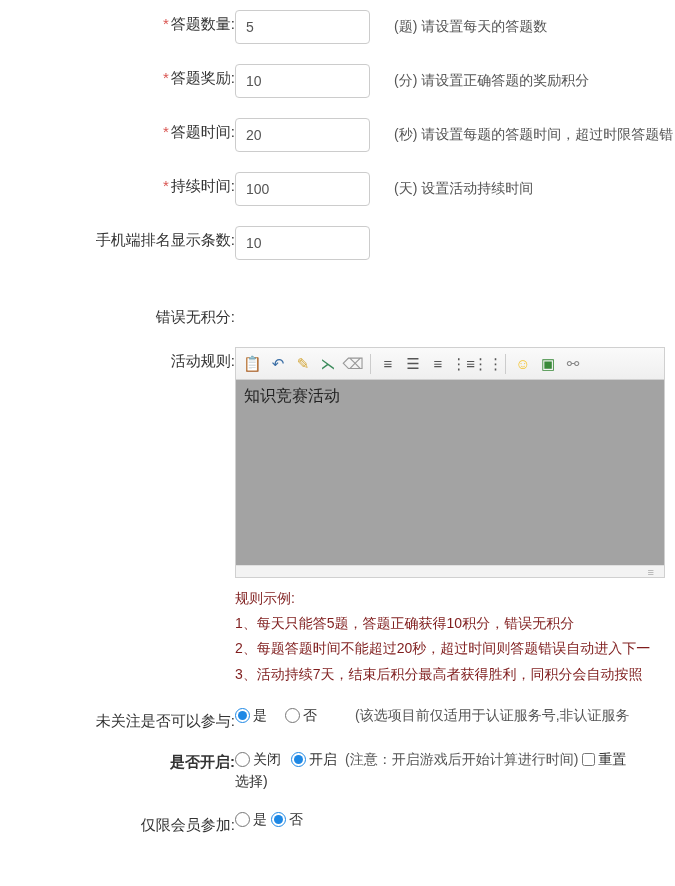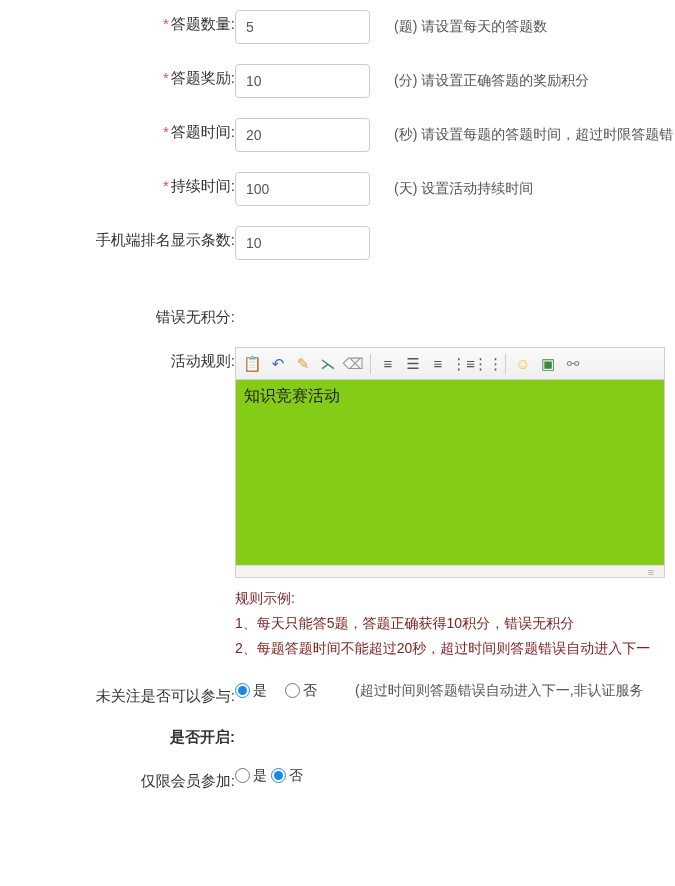--- a/index.html
+++ b/index.html
@@ -12,21 +12,21 @@
 .text-input { width: 135px; height: 34px; border: 1px solid #ccc; border-radius: 4px; padding: 0 10px; font-size: 14px; color: #555; outline: none; }
 .hint { margin-left: 24px; font-size: 14px; color: #555; }
 .textarea-input { width: 430px; height: 80px; border: 1px solid #ccc; border-radius: 4px; padding: 8px 10px; font-size: 14px; color: #555; resize: vertical; outline: none; font-family: inherit; }
 .editor-wrap { width: 430px; border: 1px solid #d0d0d0; }
 .toolbar { height: 32px; background: linear-gradient(#fafafa, #efefef); border-bottom: 1px solid #d0d0d0; display: flex; align-items: center; padding: 0 6px; gap: 3px; }
 .tb-btn { width: 22px; height: 22px; display: flex; align-items: center; justify-content: center; cursor: pointer; font-size: 15px; color: #555; }
 .tb-sep { width: 1px; height: 20px; background: #ccc; margin: 0 3px; }
 .tb-btn.smile { color: #f4c430; }
 .tb-btn.img { color: #3a8a3a; }
 .tb-btn.link { color: #888; }
-.editor-body { min-height: 185px; padding: 6px 8px; font-size: 16px; color: #222; background: #84cc16; outline: none; }
+.editor-body { min-height: 185px; padding: 6px 8px; font-size: 16px; color: #222; background: #a3a3a3; outline: none; }
 .editor-footer { height: 12px; background: #f3f3f3; border-top: 1px solid #e0e0e0; display: flex; align-items: center; justify-content: flex-end; padding-right: 10px; color: #aaa; font-size: 11px; }
 .rule-example { margin-top: 8px; font-size: 14px; color: #7f1d1d; line-height: 1.8; }
 .radio-item { display: flex; align-items: center; margin-right: 18px; }
 .radio-item input { margin-right: 3px; width: 15px; height: 15px; accent-color: #1e88e5; }
 .radio-label { font-size: 14px; }
 .note { font-size: 14px; color: #555; margin-left: 10px; }
 .checkbox-item { display: flex; align-items: center; margin-left: 4px; }
 .checkbox-item input { margin-right: 3px; }
 .wrap-line { flex-wrap: wrap; }
 </style>
@@ -97,41 +97,58 @@
         <div class="tb-btn img">▣</div>
         <div class="tb-btn link">⚯</div>
       </div>
       <div class="editor-body" contenteditable="true" style="">知识竞赛活动</div>
       <div class="editor-footer">≡</div>
     </div>
     <div class="rule-example">
       <div>规则示例:</div>
       <div>1、每天只能答5题，答题正确获得10积分，错误无积分</div>
       <div>2、每题答题时间不能超过20秒，超过时间则答题错误自动进入下一</div>
+      <div>3、活动持续7天，结束后积分最高者获得胜利，同积分会自动按照</div>
     </div>
   </div>
 </div>
 
 <div class="form-row">
   <div class="form-label"><span>未关注是否可以参与:</span></div>
   <div class="form-content">
     <label class="radio-item">
       <input type="radio" name="unfollow" checked="" style="">
       <span class="radio-label">是</span>
     </label>
     <label class="radio-item" style="margin-right:28px;">
       <input type="radio" name="unfollow" style="">
       <span class="radio-label">否</span>
     </label>
-    <span class="note">(超过时间则答题错误自动进入下一,非认证服务</span>
+    <span class="note">(该选项目前仅适用于认证服务号,非认证服务</span>
   </div>
 </div>
 
 <div class="form-row">
   <div class="form-label" style="padding-top:2px;font-weight:bold;"><span>是否开启:</span></div>
+  <div class="form-content wrap-line">
+    <label class="radio-item" style="margin-right:10px;">
+      <input type="radio" name="enable" style="">
+      <span class="radio-label">关闭</span>
+    </label>
+    <label class="radio-item" style="margin-right:4px;">
+      <input type="radio" name="enable" checked="" style="">
+      <span class="radio-label">开启</span>
+    </label>
+    <span class="note" style="margin-left:4px;">(注意：开启游戏后开始计算进行时间)</span>
+    <label class="checkbox-item">
+      <input type="checkbox" style="">
+      <span class="radio-label">重置</span>
+    </label>
+    <div style="width:100%; margin-top:4px;">选择)</div>
+  </div>
 </div>
 
 <div class="form-row">
   <div class="form-label"><span>仅限会员参加:</span></div>
   <div class="form-content">
     <label class="radio-item" style="margin-right:4px;">
       <input type="radio" name="member" style="">
       <span class="radio-label">是</span>
     </label>
     <label class="radio-item">

